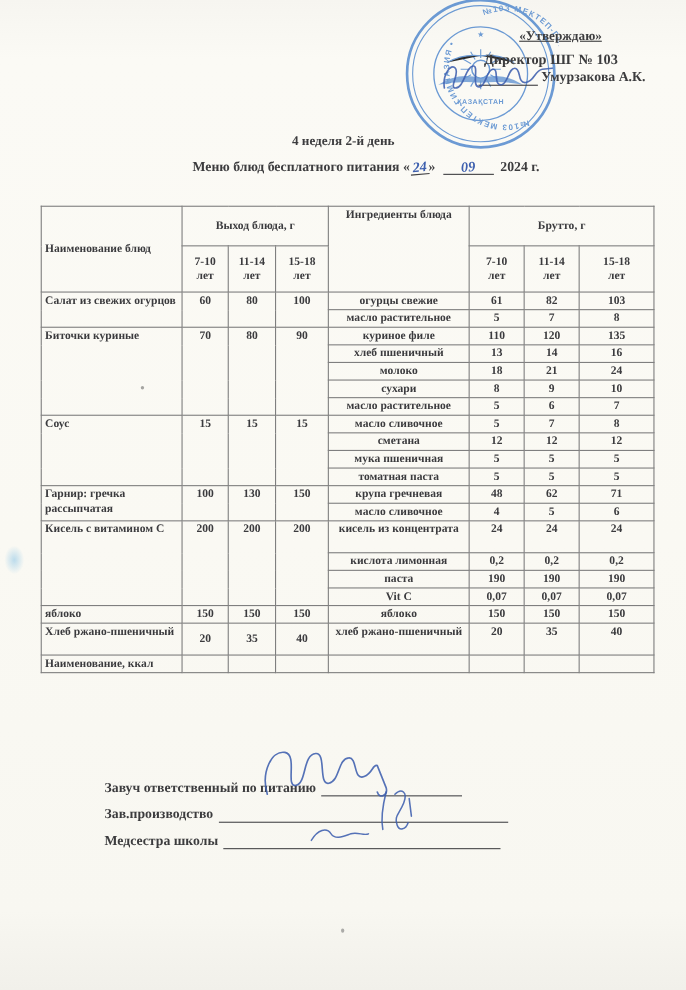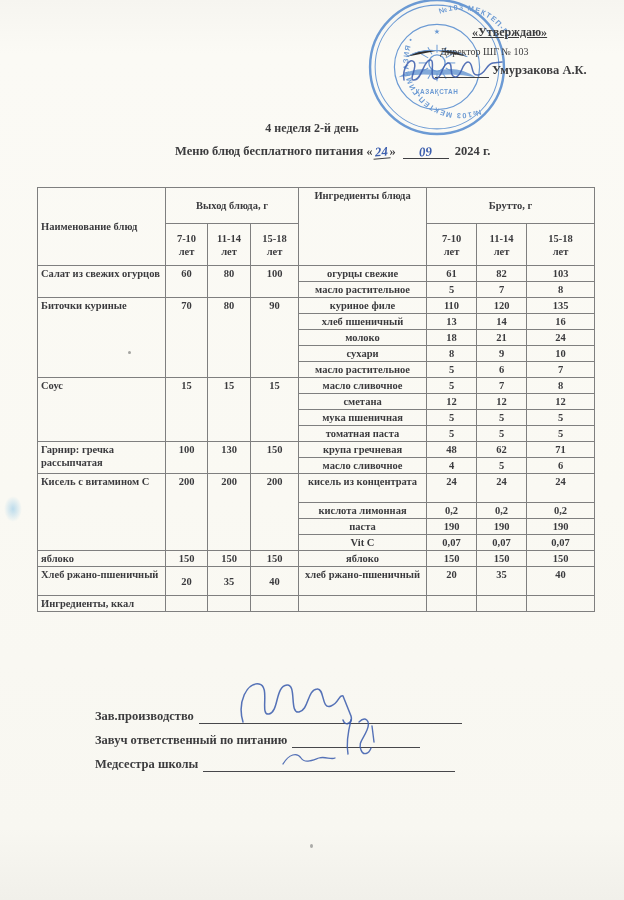--- a/index.html
+++ b/index.html
@@ -6,21 +6,21 @@
   .page {
     position:relative; width:624px; height:900px; overflow:hidden;
     background: linear-gradient(180deg,#f6f5f0 0%,#fbfaf5 6%,#faf9f3 55%,#f8f7f1 92%,#f1f0ea 100%);
     font-family:"Liberation Serif", serif;
     color:#3c3c3e;
   }
   .abs { position:absolute; }
 
   
   .approve   { left:472px; top:25px;  font-size:12px; font-weight:bold;text-decoration:underline; }
-  .dirline   { left:440px; top:46px;  font-size:10px; font-weight:normal; }
+  .dirline   { left:440px; top:46px;  font-size:13px; font-weight:bold; }
   .namerow   { left:435px; top:62px;  display:flex; align-items:flex-end; }
   .sigline   { width:54px; height:15px; border-bottom:1.2px solid #3f3f42; }
   .dirname   { font-size:12.5px; font-weight:bold; margin-left:3px; }
 
   
   .stamp { left:366px; top:-4px; width:142px; height:142px; opacity:.82; filter:blur(.2px); }
   .stamp text { font-family:"Liberation Sans", sans-serif; }
 
   
   .weektitle { left:0; top:121px; width:100%; text-align:center; box-sizing:border-box;
@@ -298,40 +298,40 @@
       <td class="po pm">20</td>
       <td class="po pm">35</td>
       <td class="po pm">40</td>
       <td class="ing">хлеб ржано-пшеничный</td>
       <td class="bv">20</td>
       <td class="bv">35</td>
       <td class="bv">40</td>
     </tr>
 
     <tr class="r">
-      <td class="dn">Ингредиенты, ккал</td>
+      <td class="dn">Наименование, ккал</td>
       <td class="po"></td>
       <td class="po"></td>
       <td class="po"></td>
       <td class="ing"></td>
       <td class="bv"></td>
       <td class="bv"></td>
       <td class="bv"></td>
     </tr>
   </tbody>
     </table>
 
   <div class="abs footer">
     <div class="fline">
+      <span class="lbl">Завуч ответственный по питанию</span>
+      <span class="ln ln2"></span>
+    </div>
+    <div class="fline">
       <span class="lbl">Зав.производство</span>
       <span class="ln ln1"></span>
-    </div>
-    <div class="fline">
-      <span class="lbl">Завуч ответственный по питанию</span>
-      <span class="ln ln2"></span>
     </div>
     <div class="fline">
       <span class="lbl">Медсестра школы</span>
       <span class="ln ln3"></span>
     </div>
   </div>
 
   <svg class="abs" style="left:235px; top:672px;" width="180" height="105">
     <path class="ink" stroke-width="1.5" d="M8,50 C2,30 12,10 24,12 C36,14 24,44 34,42 C44,40 40,14 52,13 C62,12 54,42 64,40 C74,38 72,18 82,17 C90,16 86,38 96,34 C104,31 104,22 108,24 L116,44 C118,51 110,55 108,48"></path>
     <path class="ink" stroke-width="1.4" d="M116,48 C113,60 111,72 113,82 M124,50 C130,44 136,48 132,58 C128,68 123,70 126,78 C128,84 134,82 136,76 M137,54 L139,70"></path>

